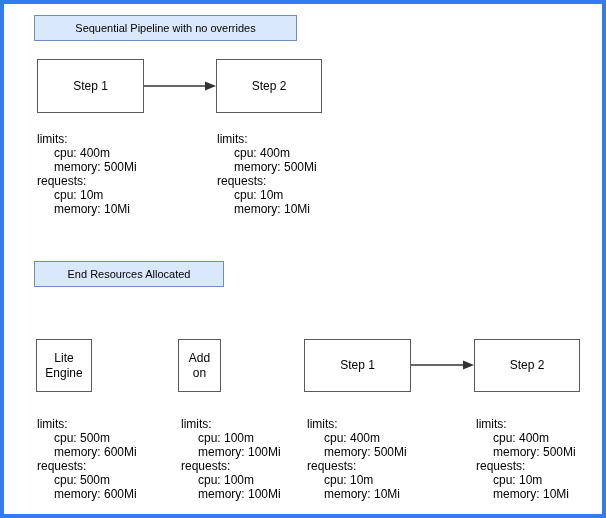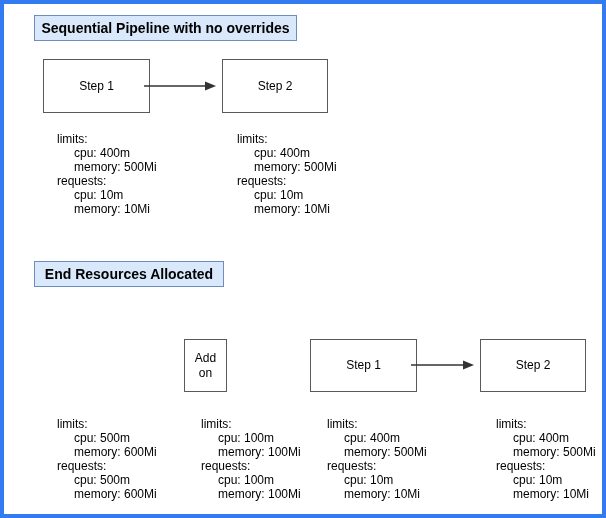--- a/index.html
+++ b/index.html
@@ -15,44 +15,42 @@
     overflow: hidden;
   }
   .title-box {
     position: absolute;
     box-sizing: border-box;
     display: flex;
     align-items: center;
     justify-content: center;
     background: var(--title_fill, #DAE8FC);
     border: 1px solid var(--title_border, #6C8EBF);
-    font-weight: bold;
-    font-size: 14px;
+    font-weight: normal;
+    font-size: 11px;
     white-space: nowrap;
   }
   .node {
     position: absolute;
     box-sizing: border-box;
     display: flex;
     align-items: center;
     justify-content: center;
     background: #ffffff;
     border: 1px solid var(--node_border, #595959);
     font-size: 12px;
     line-height: 15px;
     text-align: center;
     padding: 0 4px;
-    margin-left: 6px;
   }
   .res {
     position: absolute;
     font-size: 12px;
     line-height: 14px;
     white-space: nowrap;
-    margin-left: 20px;
   }
   .res .indent { padding-left: 17px; }
   .arrow { position: absolute; color: var(--arrow, #333333); }
   .arrow line { stroke: currentColor; stroke-width: 1.3; }
   .arrow polygon { fill: currentColor; }
 </style>
 </head>
 <body>
 
 <div class="canvas">
@@ -81,20 +79,21 @@
     <div>limits:</div>
     <div class="indent">cpu: 400m</div>
     <div class="indent">memory: 500Mi</div>
     <div>requests:</div>
     <div class="indent">cpu: 10m</div>
     <div class="indent">memory: 10Mi</div>
   </div>
 
   <div class="title-box" style="left:30px; top:257px; width:190px; height:26px;">End Resources Allocated</div>
 
+  <div class="node" style="left:32px; top:335px; width:56px; height:53px;">Lite Engine</div>
 
   <div class="node" style="left:174px; top:335px; width:43px; height:53px;">Add on</div>
 
   <div class="node" style="left:300px; top:335px; width:107px; height:53px;">Step 1</div>
 
   <div class="node" style="left:470px; top:335px; width:106px; height:53px;">Step 2</div>
 
   <svg class="arrow" style="left:407px; top:353px;" width="63" height="16">
     <line x1="0" y1="8" x2="54" y2="8"></line>
     <polygon points="63,8 52,3.5 52,12.5"></polygon>

